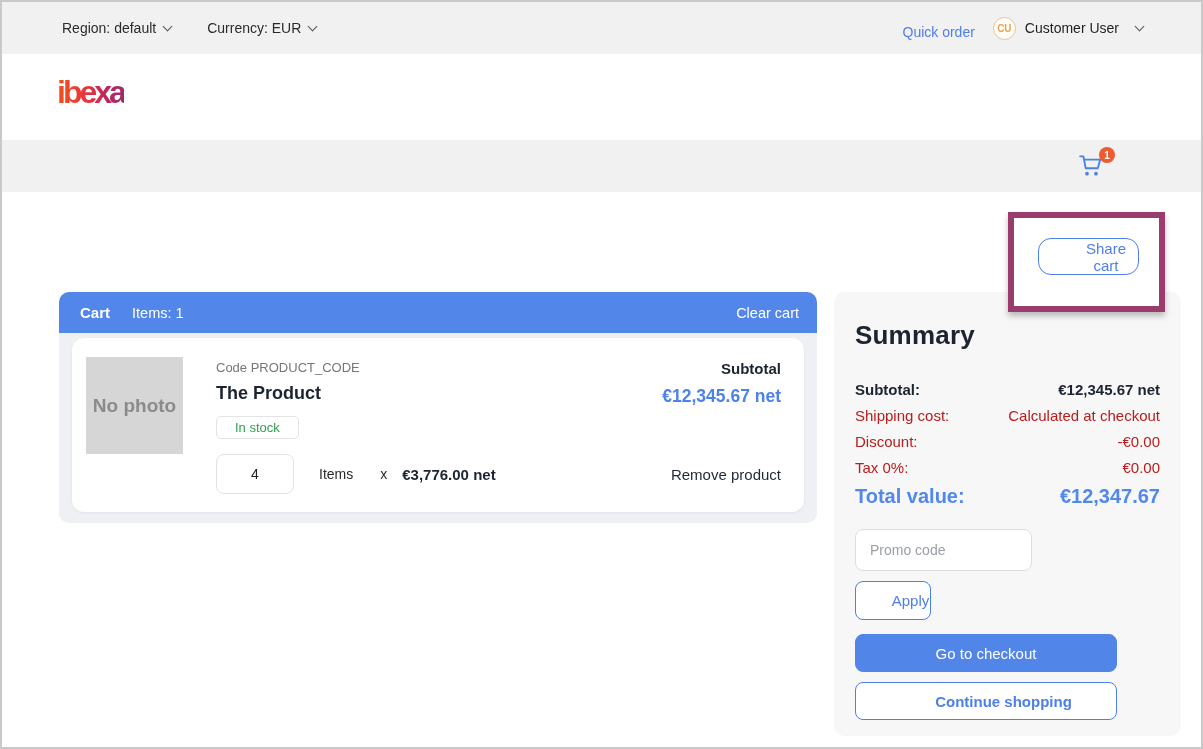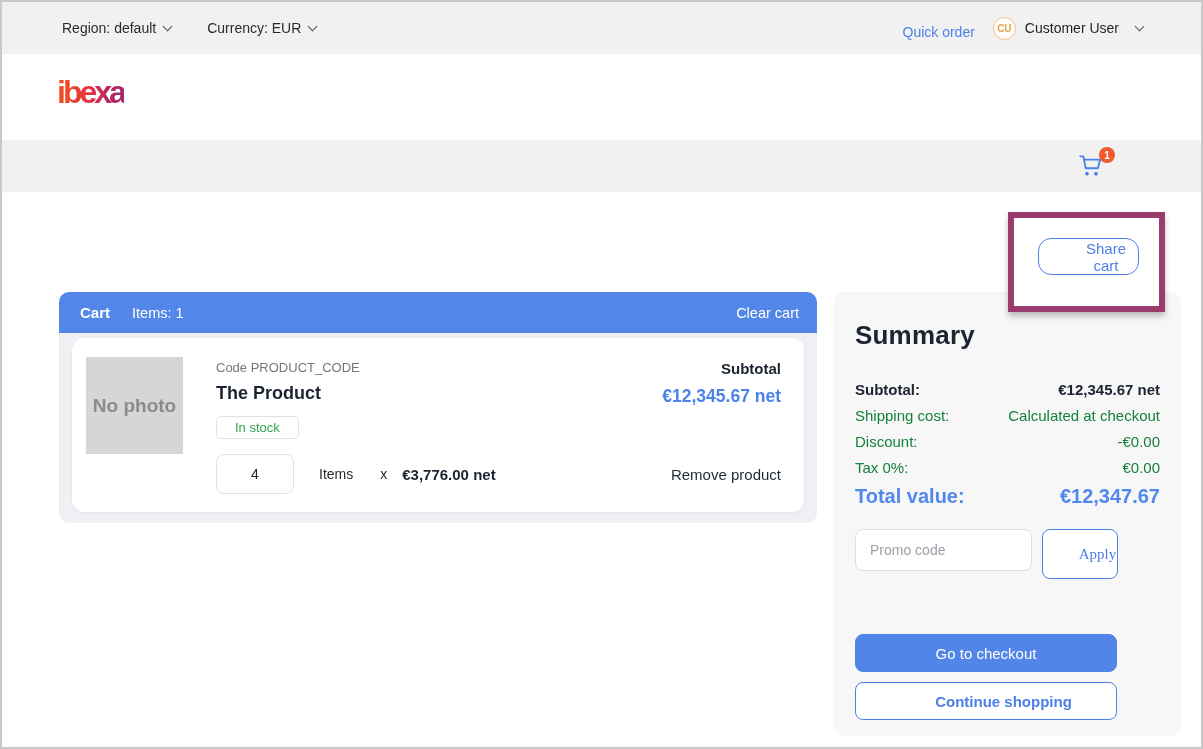--- a/index.html
+++ b/index.html
@@ -52,33 +52,33 @@
   }
   
   .main{ position:absolute; top:190px; left:0; right:0; bottom:0; background:#fff; }
 
   
   .summary{
     position:absolute; left:832px; top:100px; width:347px; height:444px;
     background:#f7f7f8; border-radius:10px; padding:20px 21px; z-index:1;
   }
   .summary h2{ font-size:26px; font-weight:bold; color:#1b2430; margin:8px 0 30px 0; letter-spacing:.2px; }
-  .srow{ display:flex; justify-content:space-between; font-size:15px; color:#15803d; margin-bottom:9px; }
+  .srow{ display:flex; justify-content:space-between; font-size:15px; color:#b91c1c; margin-bottom:9px; }
   .srow.bold{ font-weight:bold; color:#1b2430; }
   .srow.total{ font-size:20px; font-weight:bold; color:#5287ee; margin-top:4px; }
-  .promo-row{ position:absolute; left:21px; top:237px; display:flex; gap:10px; }
+  .promo-row{ position:absolute; left:21px; top:237px; display:flex; gap:10px;flex-direction:column; }
   .promo-input{
     width:177px; height:42px; border:1px solid #dedede; border-radius:8px; background:#fff;
     padding:0 14px; font-size:14px; color:#333; font-family:"Liberation Sans",sans-serif; outline:none;
   }
   .promo-input::placeholder{ color:#9aa0a6; }
   .btn{ font-family:"Liberation Sans",sans-serif; font-size:15px; border-radius:8px; cursor:pointer; }
   .btn-outline{ background:#fff; border:1px solid #4d7fe8; color:#4d7fe8;padding-left:35px; }
   .btn-fill{ background:#5285e8; border:1px solid #5285e8; color:#fff; }
-  .apply-btn{ width:76px; height:50px;font-family:Liberation Serif, serif; }
+  .apply-btn{ width:76px; height:39px; }
   .checkout-btn{ position:absolute; left:21px; top:342px; width:262px; height:38px; }
   .continue-btn{ position:absolute; left:21px; top:390px; width:262px; height:38px;font-weight:bold; }
 
   
   .annotation{
     position:absolute; left:1006px; top:20px; width:157px; height:100px;
     background:#fff; border:6px solid #9a3c6e; z-index:2;
     box-shadow:0 4px 6px rgba(0,0,0,.25);
   }
   .share-btn{

